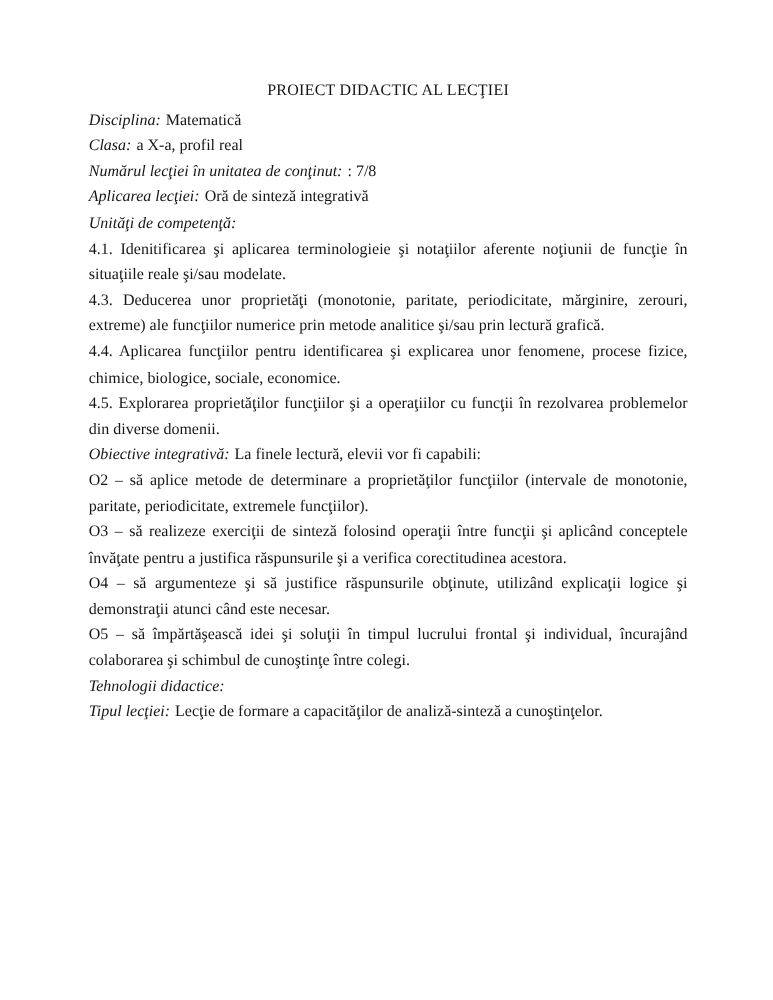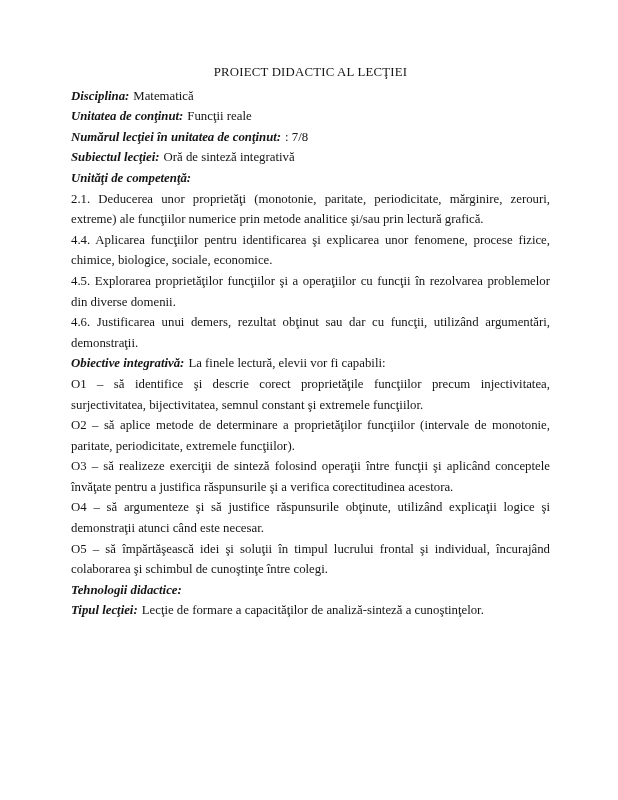--- a/index.html
+++ b/index.html
@@ -18,59 +18,58 @@
     overflow: hidden;
   }
   .title {
     text-align: center;
     margin: 0 0 3px 0;
     letter-spacing: 0.2px;
   }
   p { margin: 0; }
   .justify { text-align: justify; }
   .label {
-    font-weight: bold;
+    font-weight: normal;
     font-style: italic;
     margin-right: 4px;
   }
 </style>
 </head>
 <body>
 
 <div class="page">
 
   <p class="title">PROIECT DIDACTIC AL LECŢIEI</p>
 
   <p>
     <span class="label">Disciplina:</span><span>Matematică</span>
   </p>
   <p>
-    <span class="label">Unitatea de conţinut:</span><span>Funcţii reale</span>
+    <span class="label">Clasa:</span><span>a X-a, profil real</span>
   </p>
   <p>
     <span class="label">Numărul lecţiei în unitatea de conţinut:</span><span>: 7/8</span>
   </p>
   <p>
-    <span class="label">Subiectul lecţiei:</span><span>Oră de sinteză integrativă</span>
+    <span class="label">Aplicarea lecţiei:</span><span>Oră de sinteză integrativă</span>
   </p>
 
   <p>
     <span class="label">Unităţi de competenţă:</span>
   </p>
 
-  <p class="justify">2.1. Deducerea unor proprietăţi (monotonie, paritate, periodicitate, mărginire, zerouri, extreme) ale funcţiilor numerice prin metode analitice şi/sau prin lectură grafică.</p>
+  <p class="justify">4.1. Idenitificarea şi aplicarea terminologieie şi notaţiilor aferente noţiunii de funcţie în situaţiile reale şi/sau modelate.</p>
+  <p class="justify">4.3. Deducerea unor proprietăţi (monotonie, paritate, periodicitate, mărginire, zerouri, extreme) ale funcţiilor numerice prin metode analitice şi/sau prin lectură grafică.</p>
   <p class="justify">4.4. Aplicarea funcţiilor pentru identificarea şi explicarea unor fenomene, procese fizice, chimice, biologice, sociale, economice.</p>
   <p class="justify">4.5. Explorarea proprietăţilor funcţiilor şi a operaţiilor cu funcţii în rezolvarea problemelor din diverse domenii.</p>
-  <p class="justify">4.6. Justificarea unui demers, rezultat obţinut sau dar cu funcţii, utilizând argumentări, demonstraţii.</p>
 
   <p>
     <span class="label">Obiective integrativă:</span><span>La finele lectură, elevii vor fi capabili:</span>
   </p>
 
-  <p class="justify">O1 – să identifice şi descrie corect proprietăţile funcţiilor precum injectivitatea, surjectivitatea, bijectivitatea, semnul constant şi extremele funcţiilor.</p>
   <p class="justify">O2 – să aplice metode de determinare a proprietăţilor funcţiilor (intervale de monotonie, paritate, periodicitate, extremele funcţiilor).</p>
   <p class="justify">O3 – să realizeze exerciţii de sinteză folosind operaţii între funcţii şi aplicând conceptele învăţate pentru a justifica răspunsurile şi a verifica corectitudinea acestora.</p>
   <p class="justify">O4 – să argumenteze şi să justifice răspunsurile obţinute, utilizând explicaţii logice şi demonstraţii atunci când este necesar.</p>
   <p class="justify">O5 – să împărtăşească idei şi soluţii în timpul lucrului frontal şi individual, încurajând colaborarea şi schimbul de cunoştinţe între colegi.</p>
 
   <p>
     <span class="label">Tehnologii didactice:</span>
   </p>
 
   <p>

